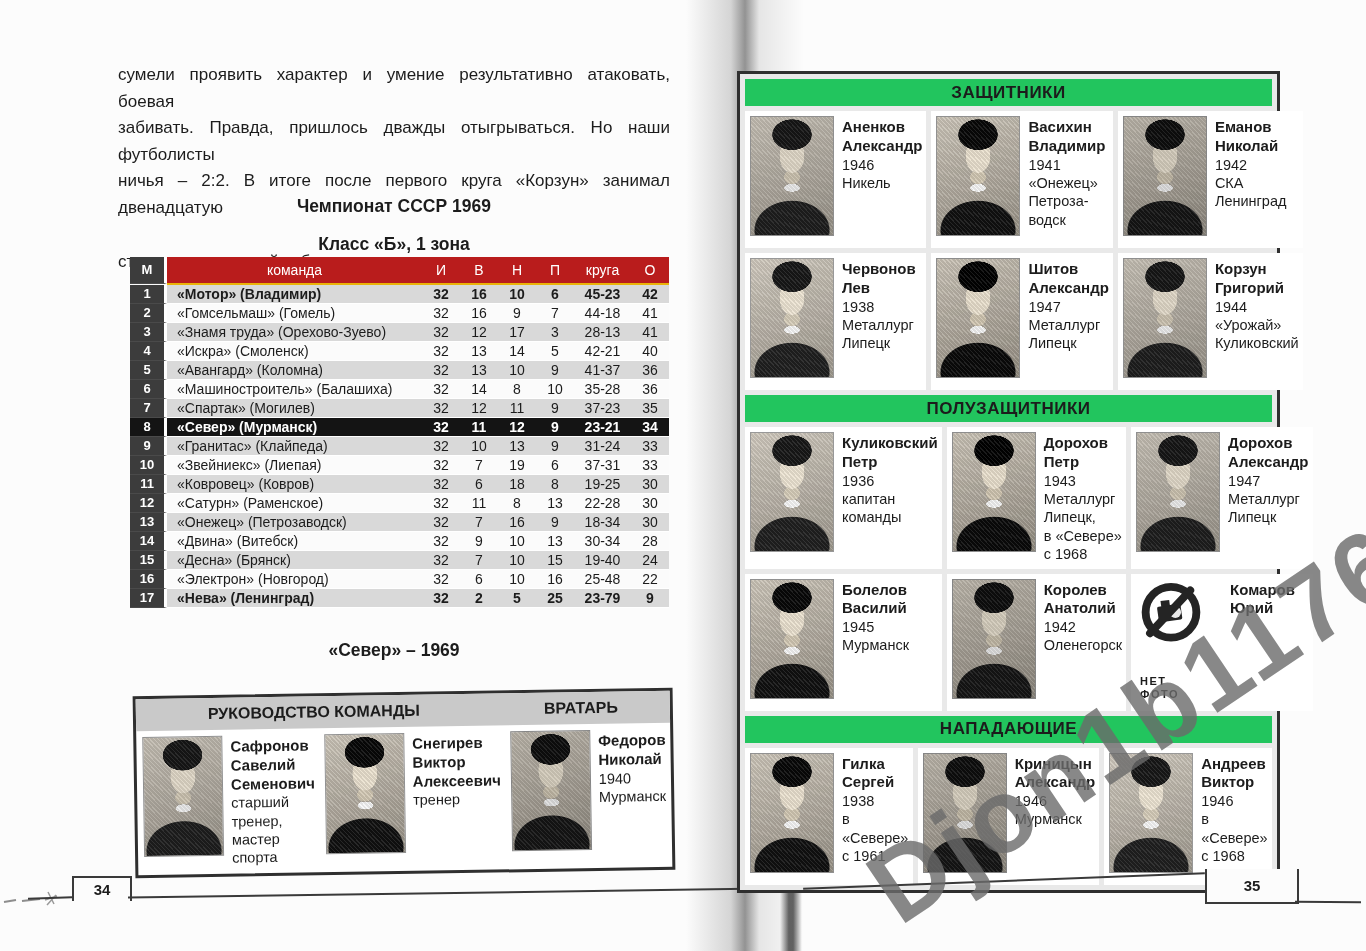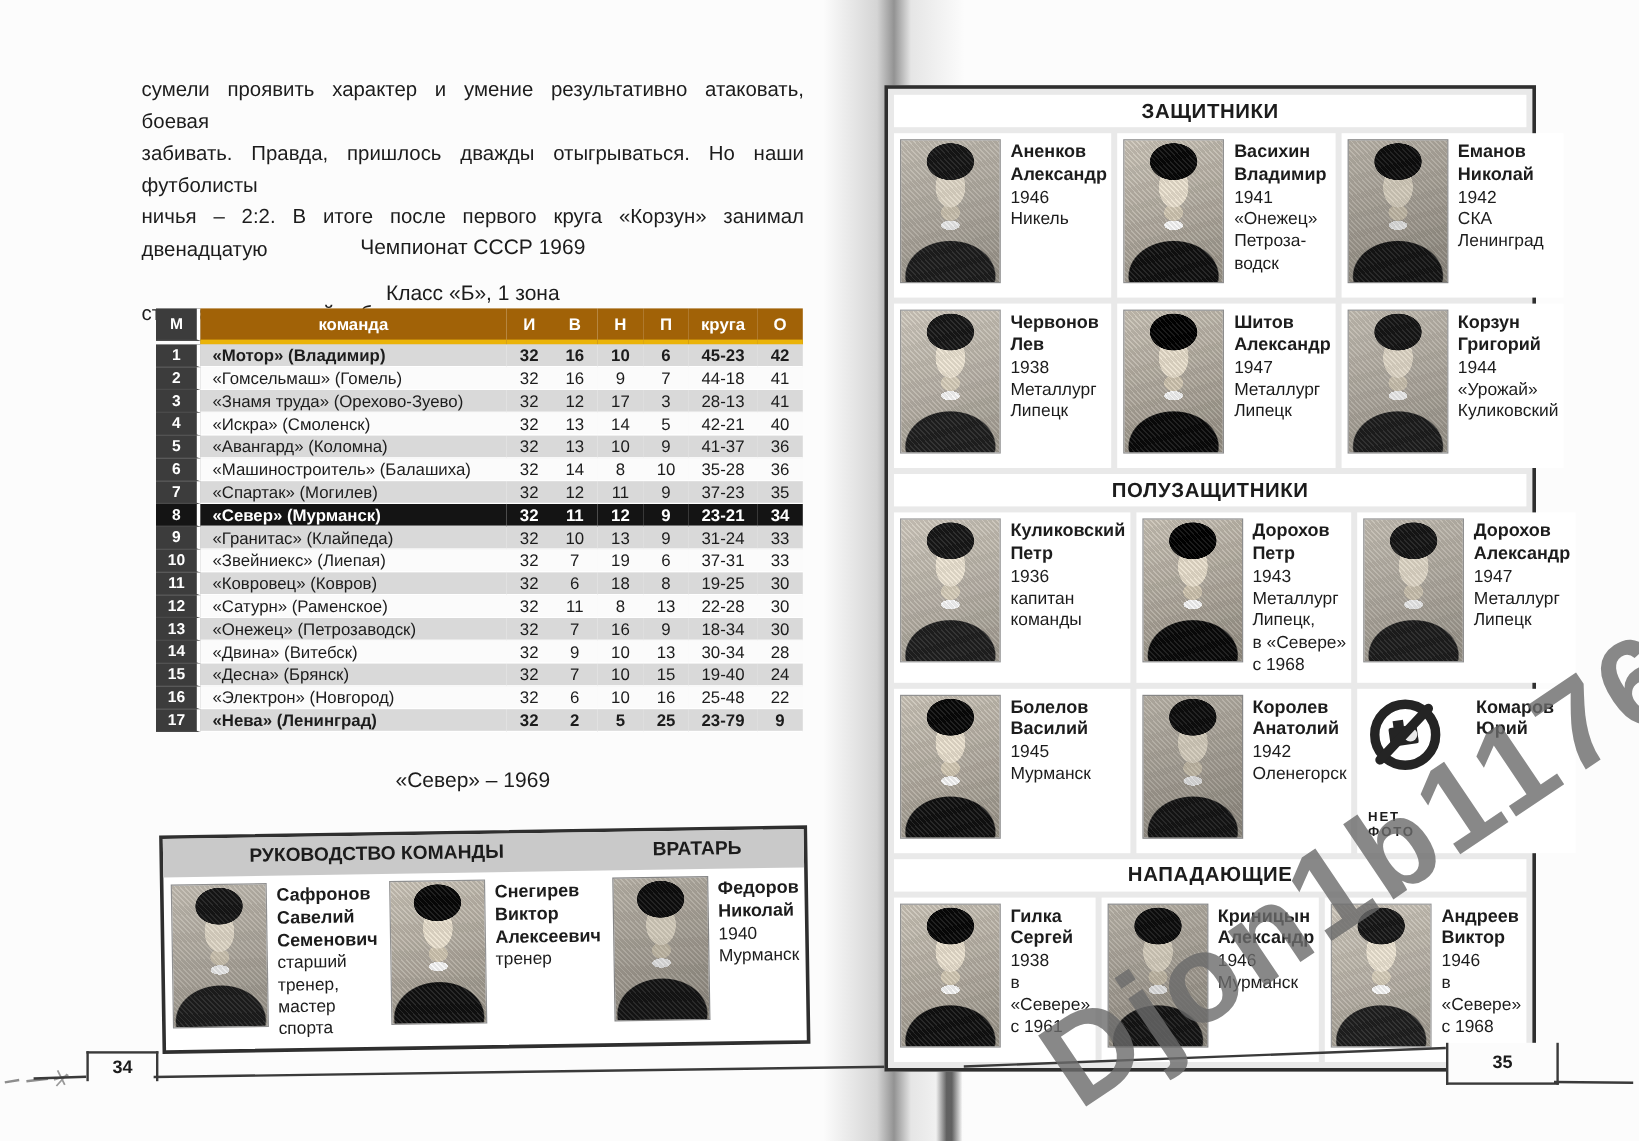--- a/index.html
+++ b/index.html
@@ -12,26 +12,26 @@
     background:linear-gradient(90deg,rgba(120,120,120,0) 0%,rgba(110,110,110,.28) 38%,
       rgba(60,60,60,.55) 50%,rgba(150,150,150,.22) 62%,rgba(200,200,200,0) 100%);}
   .gutter2{left:780px;top:815px;width:22px;height:136px;
     background:linear-gradient(90deg,rgba(40,40,40,0),rgba(40,40,40,.72) 40%,rgba(40,40,40,.72) 60%,rgba(40,40,40,0));}
 
   
   .para{left:118px;top:62px;width:552px;font-size:17px;line-height:26.5px;}
   .para .pl{text-align:justify;text-align-last:justify;}
   .para .pl.last{text-align-last:left;margin-top:28px;}
 
-  .lp-center{left:118px;width:552px;text-align:center;font-weight:400;font-size:17.5px;}
+  .lp-center{left:118px;width:552px;text-align:center;font-weight:700;font-size:17.5px;}
 
   
   .table{left:130px;top:257px;width:539px;font-size:14px;}
   .srow,.srow-h{display:grid;grid-template-columns:37px 255px 38px 38px 38px 38px 57px 38px;}
-  .srow-h .c{background:#a16207;color:#fff;font-weight:700;height:26px;line-height:26px;border-bottom:4px solid #eab308;}
+  .srow-h .c{background:#b91c1c;color:#fff;font-weight:400;height:26px;line-height:26px;border-bottom:2px solid #eab308;}
   .c{white-space:nowrap;}
   .srow .c{height:18px;line-height:18px;border-bottom:1px solid #fff;}
   .c.num,.srow-h .c{text-align:center;}
   .c.team{text-align:left;padding-left:10px;}
   .srow-h .c.team{padding-left:0;text-align:center;}
   .c.m{background:#3c3c3c !important;color:#fff;font-weight:700;font-size:13px;text-align:center;
        border-right:3px solid #fff;border-bottom:1px solid #4a4a4a;}
   .srow:nth-child(odd) .c{background:#d9d9d9;}
   .srow:nth-child(even) .c{background:#fbfbfb;}
   .srow.b{font-weight:700;}
@@ -61,21 +61,21 @@
   .staffhead .hR{flex:1;text-align:center;}
   .staffbody{display:flex;gap:10px;padding:6px;}
   .scell{flex:1;display:flex;gap:8px;min-height:132px;background:#fff;}
   .ptxt{padding-top:2px;}
   .pname{font-weight:700;font-size:15px;line-height:1.25;}
   .pinfo{font-size:14.5px;line-height:1.27;}
 
   
   .rosterbox{left:737px;top:71px;width:527px;border:3px solid #2f2f2f;background:#e9e9e9;
              padding:5px;display:flex;flex-direction:column;gap:5px;}
-  .band{height:27px;background:#ffffff;display:flex;align-items:center;justify-content:center;
+  .band{height:27px;background:#22c55e;display:flex;align-items:center;justify-content:center;
         font-weight:700;font-size:17px;letter-spacing:.5px;}
   .pgrid{display:grid;grid-template-columns:repeat(3,1fr);gap:5px;}
   .pcell{background:#fff;display:flex;gap:8px;padding:5px 4px 5px 5px;min-height:127px;align-items:flex-start;}
   .nophoto{width:86px;height:122px;flex:0 0 auto;display:flex;flex-direction:column;justify-content:space-between;}
   .nplabel{font-weight:700;font-size:11px;letter-spacing:1.5px;line-height:1.15;padding-left:4px;}
 
   
   .fline{height:2px;background:#3a3a3a;}
   .tabL{left:72px;top:876px;width:56px;height:23px;border:2px solid #3a3a3a;border-bottom:none;
         display:flex;align-items:center;justify-content:center;font-weight:700;font-size:15px;background:#fcfcfc;}

